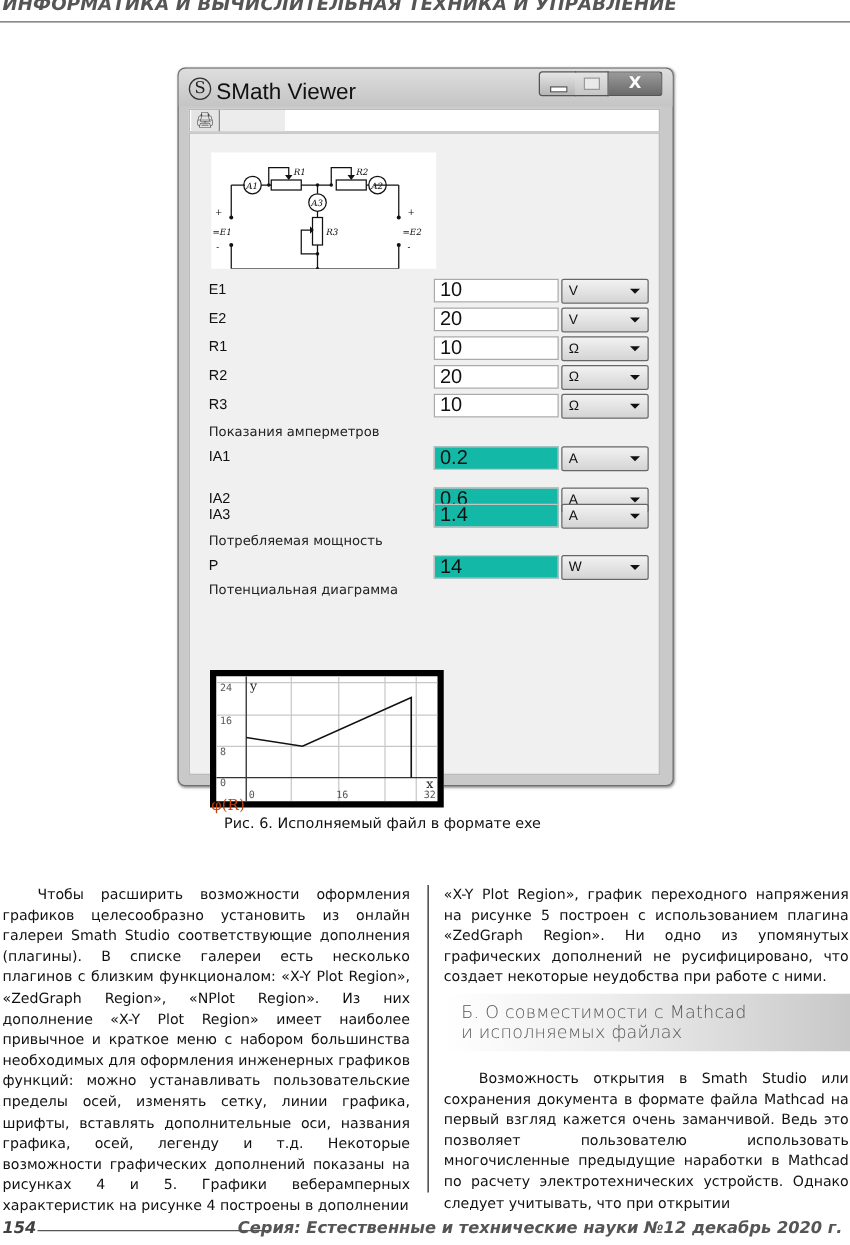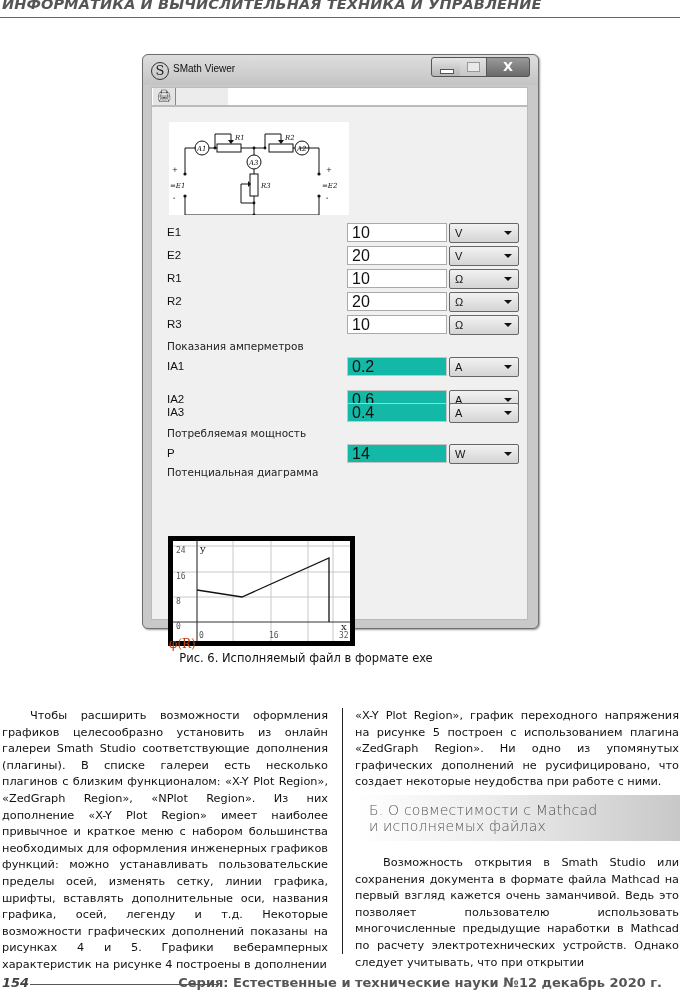--- a/index.html
+++ b/index.html
@@ -4,21 +4,21 @@
 <style>
   html, body { margin:0; padding:0; background:#fff; }
   body { width:680px; height:996px; position:relative; overflow:hidden; font-family:"DejaVu Sans", sans-serif; color:#111; }
   .header-title { position:absolute; left:2px; top:-4px; font-family:"DejaVu Sans", sans-serif; font-style:italic; font-weight:bold; font-size:14.5px; color:#555; letter-spacing:0.1px; white-space:nowrap; }
   .header-rule { position:absolute; left:0; top:17px; width:680px; height:1px; background:#666; }
 
   
   .win { position:absolute; left:142px; top:54px; width:395px; height:573px; background:#c9c9c9; border:1px solid #6f6f6f; border-radius:6px; box-shadow:1px 1px 2px #999; }
   .titlebar { position:absolute; left:0; top:0; right:0; height:30px; background:linear-gradient(#dedede,#c4c4c4); border-radius:6px 6px 0 0; }
   .app-logo { position:absolute; left:8px; top:7px; width:16px; height:16px; border:1.3px solid #333; border-radius:50%; font-family:"DejaVu Serif", serif; font-size:13px; line-height:16px; text-align:center; color:#222; }
-  .win-title { position:absolute; left:30px; top:8px; font-size:10px; color:#111; font-family:"Liberation Sans", sans-serif; }
+  .win-title { position:absolute; left:30px; top:8px; font-size:18px; color:#111; font-family:"Liberation Sans", sans-serif; }
   .ctrl { position:absolute; top:2px; height:18px; border:1px solid #555; }
   .btn-min { left:288px; width:28px; background:linear-gradient(#e6e6e6,#b5b5b5); border-radius:3px 0 0 3px; }
   .btn-max { left:317px; width:26px; background:linear-gradient(#e3e3e3,#c6c6c6); border-left:none; }
   .btn-close { left:344px; width:42px; background:linear-gradient(#9a9a9a,#6a6a6a); border-left:none; border-radius:0 3px 3px 0; color:#fff; font-weight:bold; font-size:13px; text-align:center; line-height:18px; }
   .btn-min i { position:absolute; left:8px; top:11px; width:12px; height:3px; background:#fff; border:1px solid #555; }
   .btn-max i { position:absolute; left:7px; top:4px; width:11px; height:8px; border:1px solid #999; background:#e9e9e9; }
 
   .toolbar { position:absolute; left:8px; top:32px; width:375px; height:17px; background:#fff; border:1px solid #bbb; }
   .print-btn { position:absolute; left:1px; top:0; width:22px; height:17px; background:#e4e4e4; border-right:1px solid #888; font-size:12px; line-height:17px; text-align:center; color:#444; }
   .tb-gap { position:absolute; left:24px; top:0; width:52px; height:17px; background:#ececec; }
@@ -45,21 +45,21 @@
   .col-right { left:355px; width:324px; }
   .col p { margin:0; }
   .indent { text-indent:28px; }
   .col-divider { position:absolute; left:342px; top:708px; width:1px; height:246px; background:#222; }
   .section-heading { position:absolute; left:355px; top:795px; width:325px; height:46px; background:linear-gradient(90deg,#fff 0%,#eee 40%,#c8c8c8 100%); }
   .section-heading div { position:absolute; left:14px; font-family:"DejaVu Sans", sans-serif; font-size:14px; font-weight:300; color:#555; line-height:16px; letter-spacing:0.2px; }
 
   .footer { position:absolute; left:0; top:975px; width:680px; height:20px; }
   .page-num { position:absolute; left:2px; top:0; font-family:"DejaVu Sans", sans-serif; font-style:italic; font-weight:bold; font-size:13px; color:#404040; }
   .footer-rule { position:absolute; left:30px; top:9px; width:187px; height:1px; background:#555; }
-  .series { position:absolute; right:18px; top:0; font-family:"DejaVu Sans", sans-serif; font-weight:bold; font-size:13px; color:#555; white-space:nowrap; }
+  .series { position:absolute; right:6px; top:0; font-family:"DejaVu Sans", sans-serif; font-style:italic; font-weight:bold; font-size:13px; color:#555; white-space:nowrap; }
 </style>
 </head>
 <body>
 
 <div class="header-title">ИНФОРМАТИКА И ВЫЧИСЛИТЕЛЬНАЯ ТЕХНИКА И УПРАВЛЕНИЕ</div>
 <div class="header-rule"></div>
 
 <div class="win">
   <div class="titlebar">
     <div class="app-logo">S</div>
@@ -196,21 +196,21 @@
     <div class="row" style="top:283px">
       <span class="lbl">IA2</span>
       <div class="val ro">0.6</div>
       <div class="sel">
           <span class="t">A</span>
           <span class="a"></span>
         </div>
     </div>
     <div class="row" style="top:296px">
       <span class="lbl">IA3</span>
-      <div class="val ro">0.4</div>
+      <div class="val ro">1.4</div>
       <div class="sel">
           <span class="t">A</span>
           <span class="a"></span>
         </div>
     </div>
 
     <div class="section" style="top:320px">Потребляемая мощность</div>
 
     <div class="row" style="top:337px">
       <span class="lbl">P</span>

